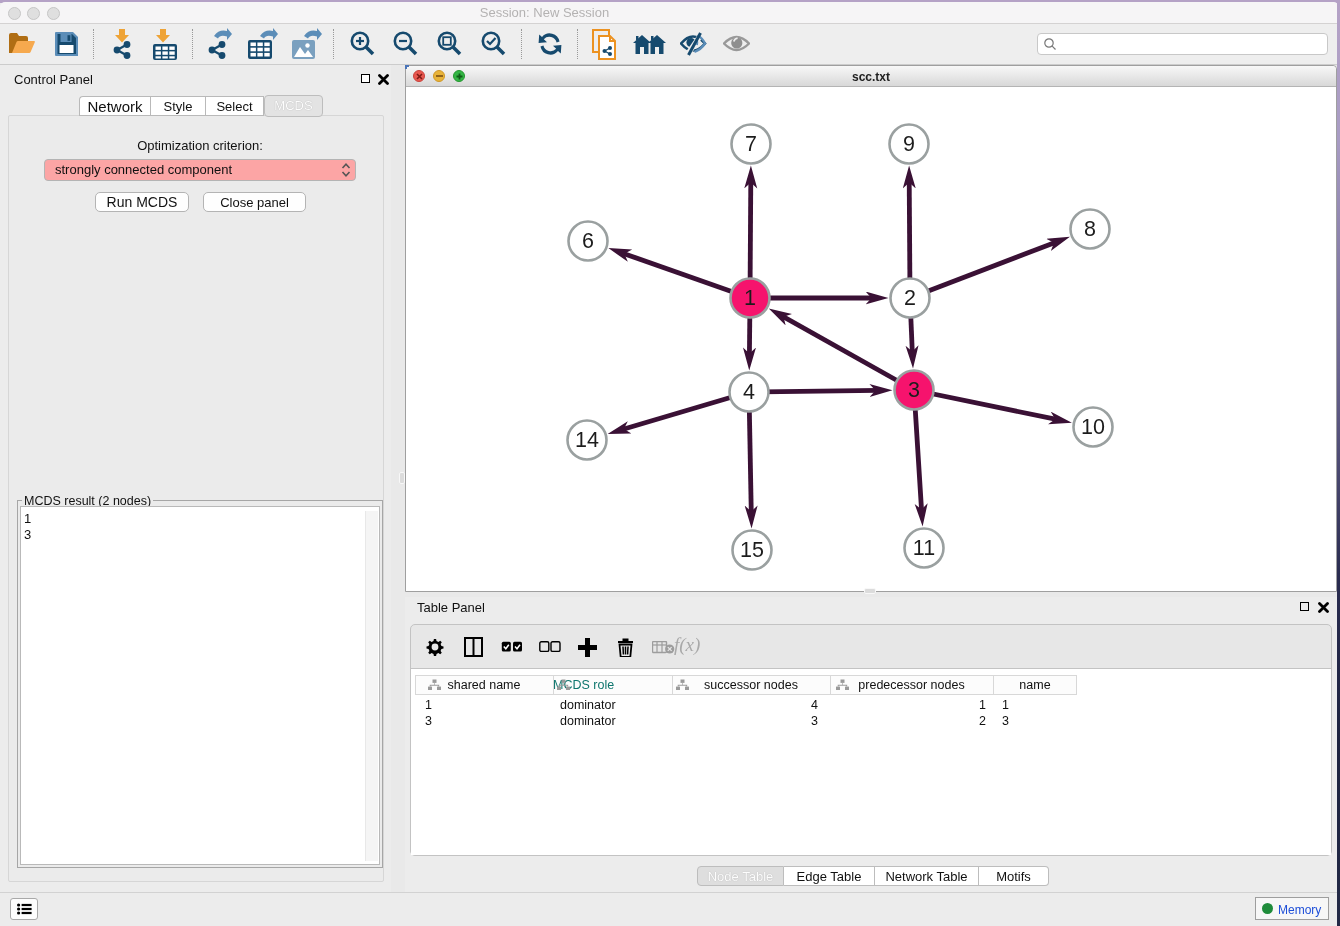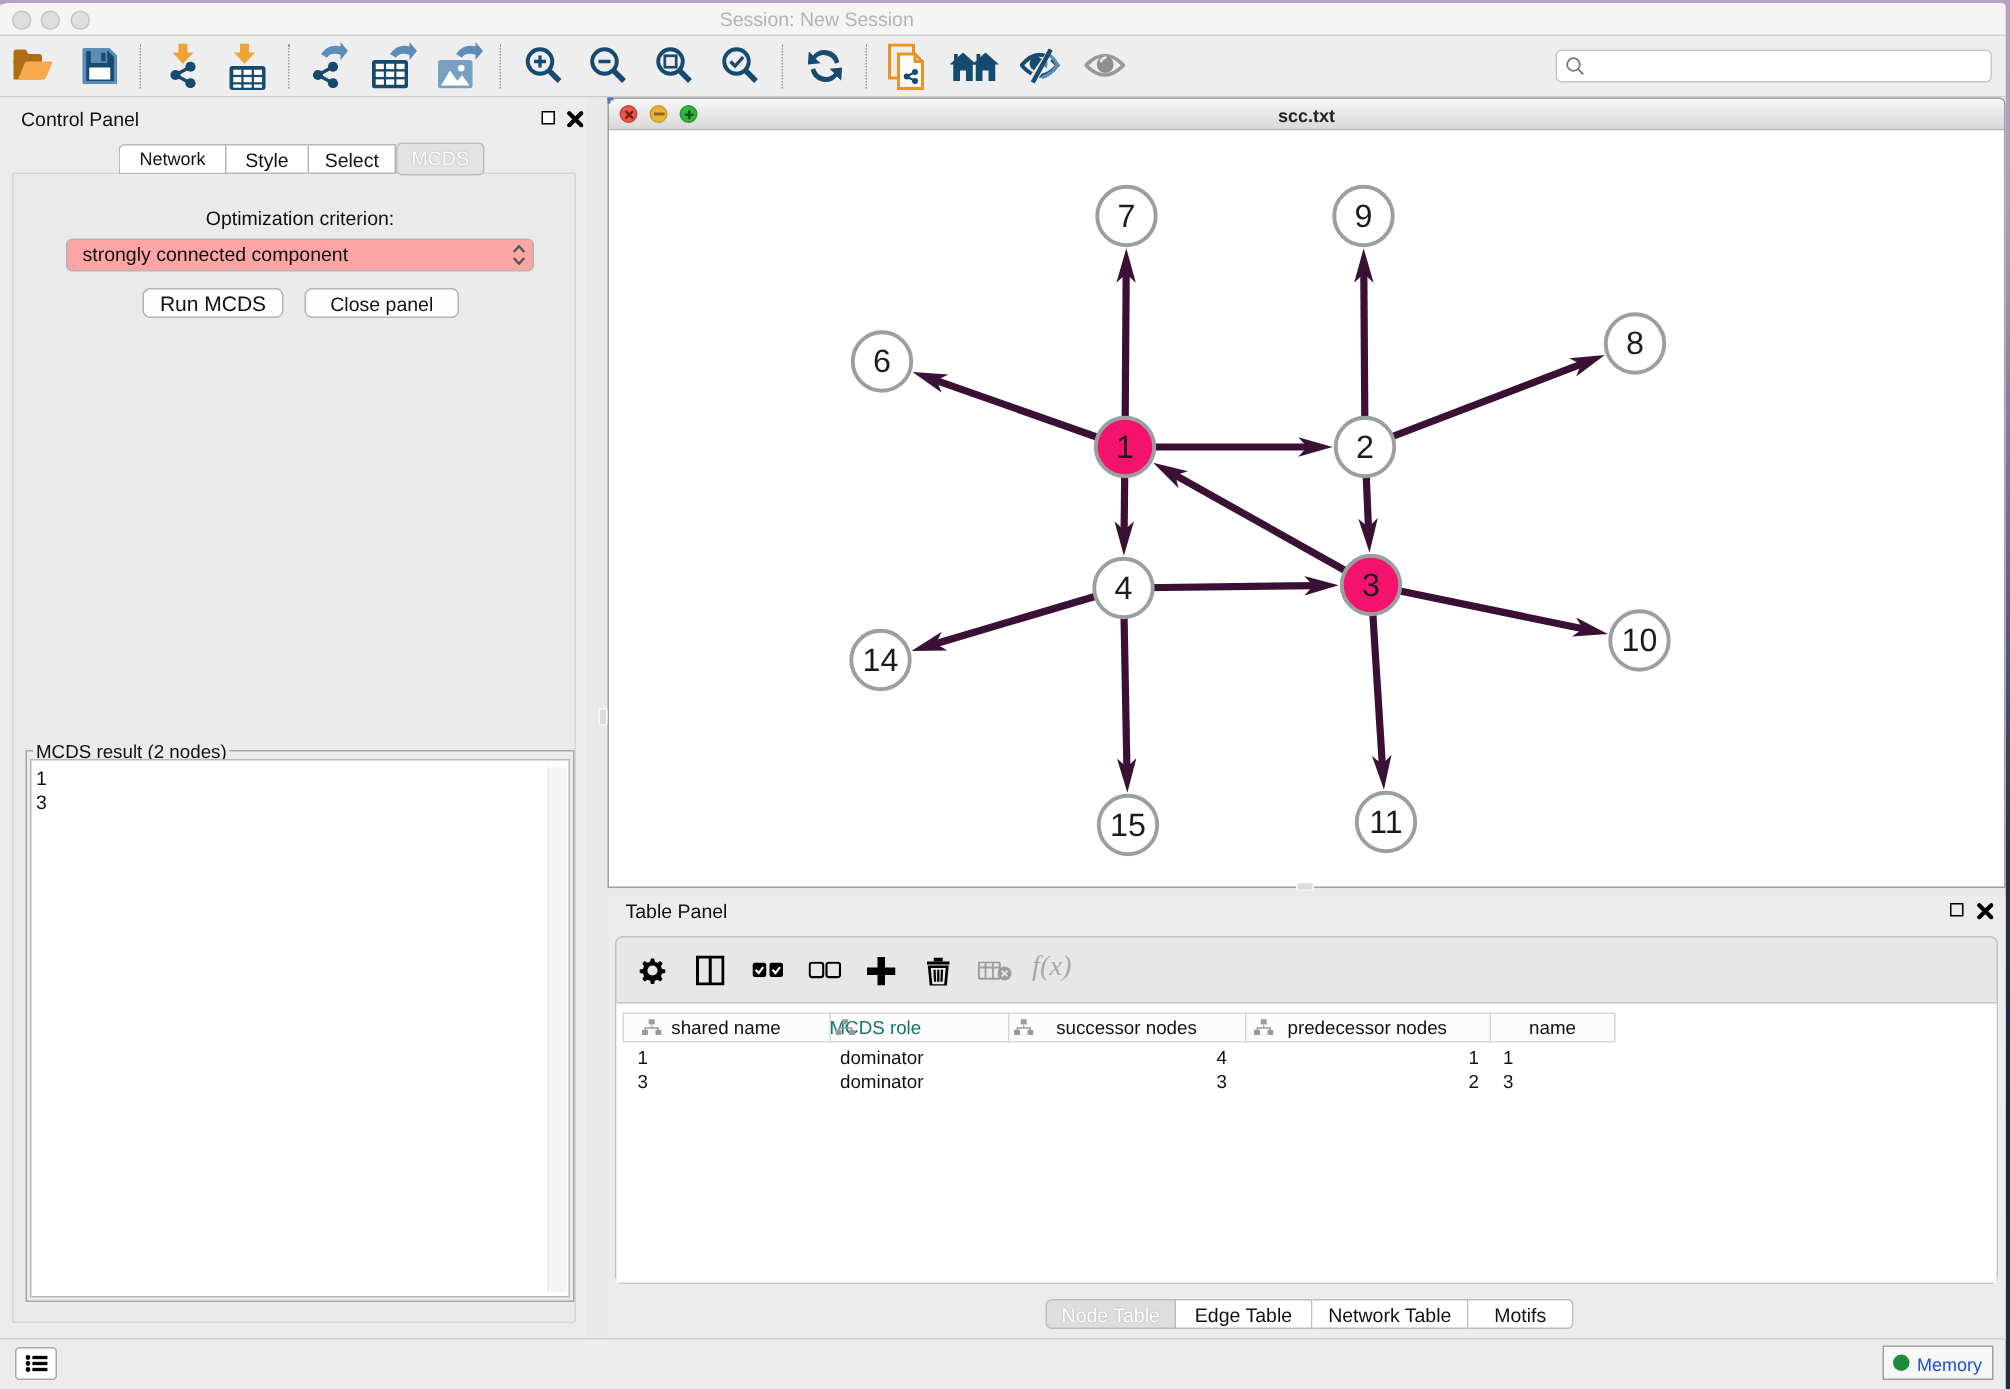--- a/index.html
+++ b/index.html
@@ -174,21 +174,21 @@
 
 <div class="abs" style="left:0;top:65px;width:391px;height:827px;background:#ececec;"></div>
 <div class="abs" style="left:14px;top:72px;font-size:13px;color:#111;">Control Panel</div>
 <div class="abs" style="left:361px;top:74px;width:9px;height:9px;border:1.6px solid #000;background:#fff;"></div>
 <svg class="abs" style="left:378px;top:74px;" width="11" height="11" viewBox="0 0 11 11">
     <path d="M1.5 1.5 L9.5 9.5 M9.5 1.5 L1.5 9.5" stroke="#000" stroke-width="2.8" stroke-linecap="round"></path>
   </svg>
 
 <div class="abs" style="left:8px;top:115px;width:376px;height:767px;background:#ebebeb;border:1px solid #d6d6d6;border-radius:2px;"></div>
 
-<div class="abs" style="left:79px;top:96px;width:71px;height:20px;background:#fff;border:1px solid #b9b9b9;border-right:none;font-size:12px;color:#111;text-align:center;line-height:19px;border-top-left-radius:4px;">Network</div>
+<div class="abs" style="left:79px;top:96px;width:71px;height:20px;background:#fff;border:1px solid #b9b9b9;border-right:none;font-size:15px;color:#111;text-align:center;line-height:19px;border-top-left-radius:4px;">Network</div>
 <div class="abs" style="left:150px;top:96px;width:55px;height:20px;background:#fff;border:1px solid #b9b9b9;border-right:none;font-size:13px;color:#111;text-align:center;line-height:19px;">Style</div>
 <div class="abs" style="left:205px;top:96px;width:59px;height:20px;background:#fff;border:1px solid #b9b9b9;font-size:13px;color:#111;text-align:center;line-height:19px;">Select</div>
 <div class="abs" style="left:264px;top:95px;width:59px;height:22px;background:#e3e3e3;border:1px solid #bdbdbd;font-size:13px;color:#fdfdfd;text-shadow:0 0 1px #9d9d9d;text-align:center;line-height:20px;border-radius:4px;">MCDS</div>
 
 <div class="abs" style="left:0;top:138px;width:400px;text-align:center;font-size:13px;color:#111;">Optimization criterion:</div>
 <div class="abs" style="left:44px;top:159px;width:312px;height:22px;background:#fca5a5;border:1px solid #b4b4b4;border-radius:4px;font-size:13px;color:#111;line-height:20px;padding-left:10px;">strongly connected component</div>
 <svg class="abs" style="left:341px;top:163px;" width="10" height="14" viewBox="0 0 10 14">
   <path d="M1.5 5 L5 1.2 L8.5 5" fill="none" stroke="#555" stroke-width="1.6"></path>
   <path d="M1.5 9 L5 12.8 L8.5 9" fill="none" stroke="#555" stroke-width="1.6"></path>
 </svg>
@@ -313,21 +313,21 @@
   <line x1="11" y1="9.5" x2="10.6" y2="17.5" stroke="#000" stroke-width="1.5"></line>
 </svg>
 <svg class="abs" style="left:652px;top:641px;" width="23" height="13" viewBox="0 0 23 13">
   <rect x="0.5" y="0.5" width="14" height="11" rx="1" fill="none" stroke="#9d9d9d" stroke-width="1.4"></rect>
   <line x1="0.5" y1="4" x2="14.5" y2="4" stroke="#9d9d9d" stroke-width="1.2"></line>
   <line x1="5" y1="0.5" x2="5" y2="11.5" stroke="#9d9d9d" stroke-width="1.2"></line>
   <line x1="10" y1="0.5" x2="10" y2="11.5" stroke="#9d9d9d" stroke-width="1.2"></line>
   <circle cx="17.7" cy="8" r="4.6" fill="#9d9d9d"></circle>
   <path d="M15.8 6.1 l3.8 3.8 M19.6 6.1 l-3.8 3.8" stroke="#e7e7e7" stroke-width="1.3"></path>
 </svg>
-<div class="abs" style="left:688px;top:634px;font-size:19px;font-style:italic;color:#a9a9a9;font-family:'Liberation Serif',serif;">f(x)</div>
+<div class="abs" style="left:674px;top:634px;font-size:19px;font-style:italic;color:#a9a9a9;font-family:'Liberation Serif',serif;">f(x)</div>
 
 <div class="abs" style="left:411px;top:668px;width:920px;height:187px;background:#fff;border-top:1px solid #c3c3c3;"></div>
 
 <div class="abs" style="left:415px;top:675px;width:662px;height:20px;background:#fcfcfc;border:1px solid #d8d8d8;"></div>
 <div class="abs" style="left:553px;top:675px;width:1px;height:20px;background:#d8d8d8;"></div>
 <div class="abs" style="left:672px;top:675px;width:1px;height:20px;background:#d8d8d8;"></div>
 <div class="abs" style="left:830px;top:675px;width:1px;height:20px;background:#d8d8d8;"></div>
 <div class="abs" style="left:993px;top:675px;width:1px;height:20px;background:#d8d8d8;"></div>
 <div class="abs" style="left:415px;top:678px;width:138px;text-align:center;font-size:12.5px;color:#111;">shared name</div>
 <div class="abs" style="left:553px;top:678px;width:119px;text-align:left;font-size:12.5px;color:#0f766e;">MCDS role</div>

